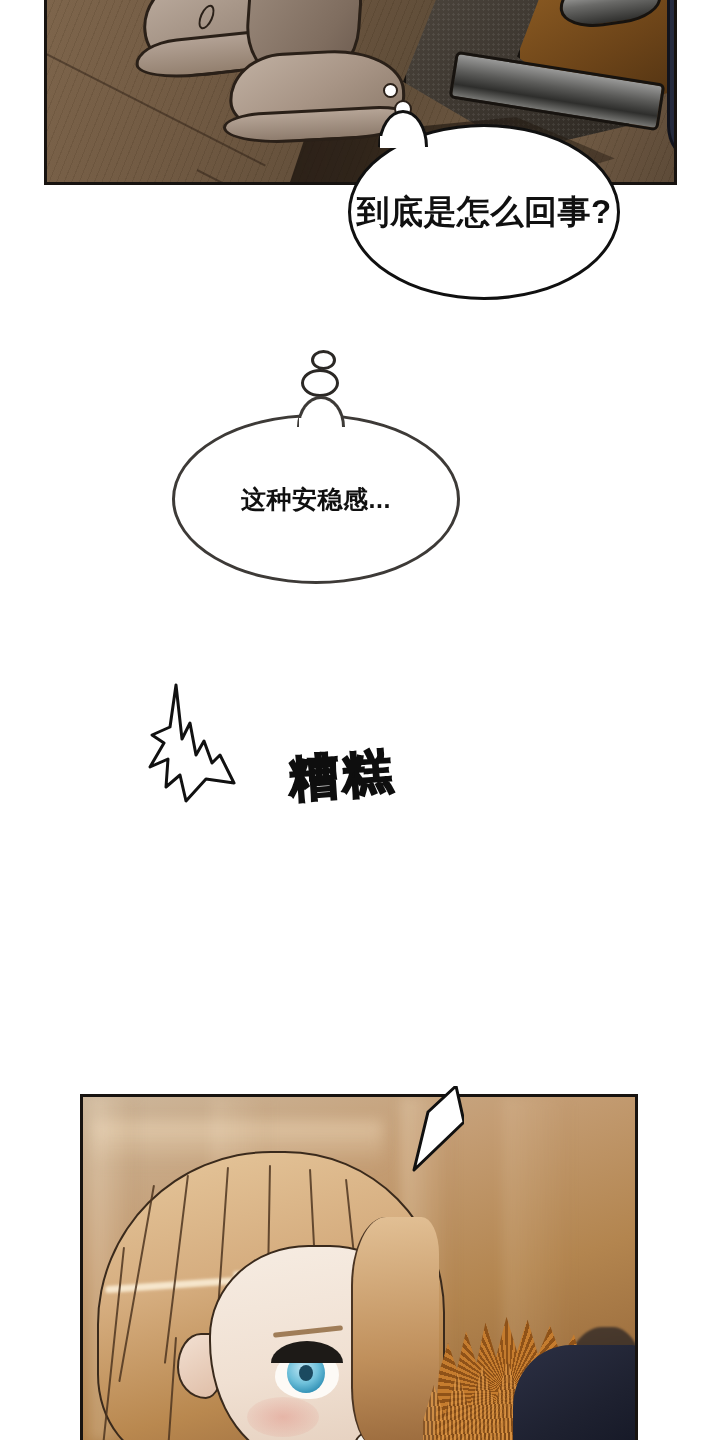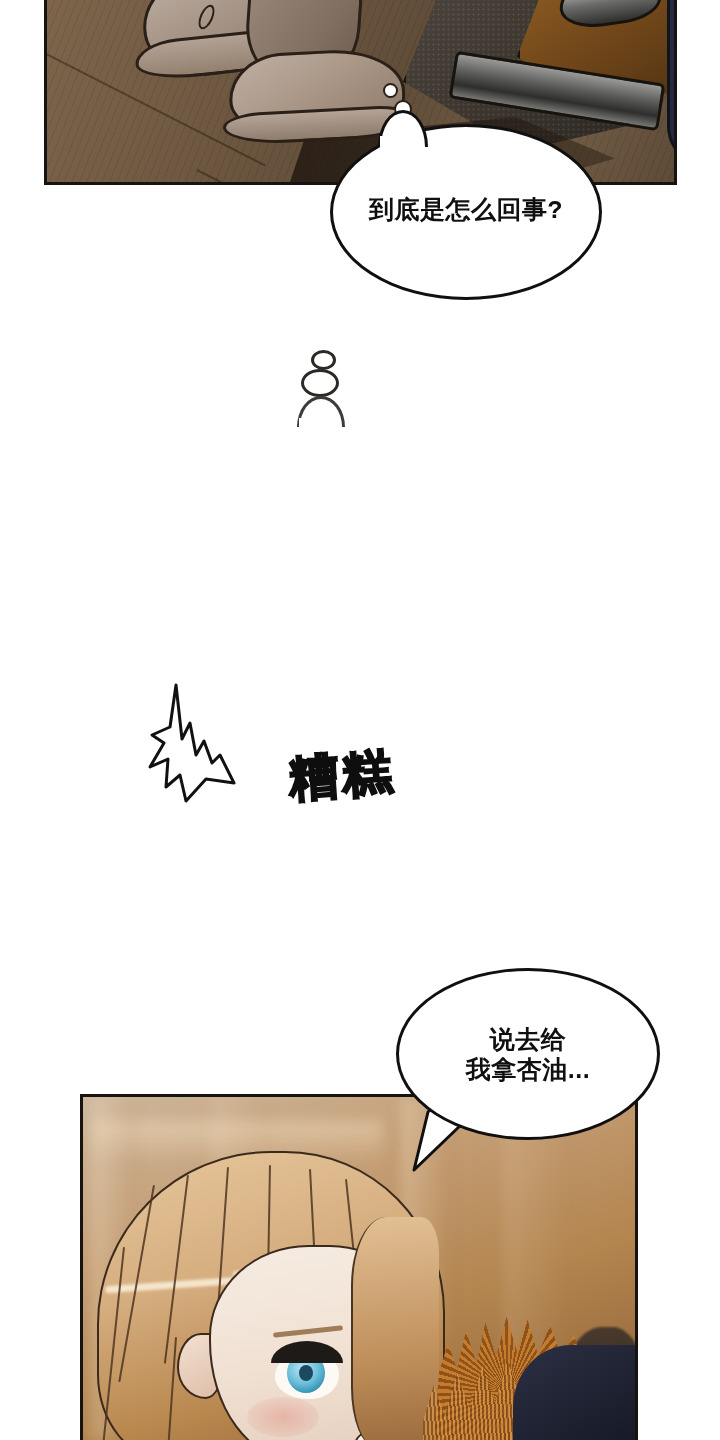--- a/index.html
+++ b/index.html
@@ -176,24 +176,23 @@
     justify-content: center;
     text-align: center;
     color: #101010;
     box-sizing: border-box;
     z-index: 40;
   }
   .bubble .txt { line-height: 1.22; font-weight: 700; letter-spacing: 0.5px; }
 
   
   #bubble-1 {
-    left: 330px; top: 124px;
+    left: 348px; top: 124px;
     width: 272px; height: 176px;
-    font-size: 25px;
-    font-family: Liberation Mono, monospace;
+    font-size: 33px;
   }
   #bubble-1-bump {
     position: absolute;
     left: 378px; top: 110px;
     width: 44px; height: 34px;
     background: #ffffff;
     border: 3px solid #101010;
     border-radius: 50% 50% 0 0 / 100% 100% 0 0;
     border-bottom: none;
     z-index: 41;
@@ -501,38 +500,35 @@
   <div id="bubble-1-bump"></div>
   <div id="bubble-1-bumpmask"></div>
   <div class="bubble" id="bubble-1">
     <span class="txt">到底是怎么回事?</span>
   </div>
 
   <div class="think-dot d-small"></div>
   <div class="think-dot d-big"></div>
   <div id="bubble-2-bump"></div>
   <div id="bubble-2-bumpmask"></div>
+  <div class="bubble" id="bubble-2">
+    <span class="txt">这种安稳感...</span>
+  </div>
 
   <svg id="burst-shape" viewBox="0 0 100 122">
     <path d="M30 2 L36 56 L44 40 L50 72 L58 58 L66 80 L74 72 L88 100
              L60 96 L40 118 L34 92 L20 104 L22 76 L4 84 L18 60 L6 52 L24 44 Z" fill="#ffffff" stroke="#111111" stroke-width="3" stroke-linejoin="round"></path>
   </svg>
 
   <div id="sfx-zaogao">糟糕</div>
 
 
   <svg id="bubble-4-tail" viewBox="0 0 52 86">
     <path d="M44 0 L52 36 L2 84 L16 26 Z" fill="#ffffff" stroke="#101010" stroke-width="3" stroke-linejoin="round"></path>
   </svg>
-  <div class="bubble" id="bubble-4">
-    <span class="txt">
-      <span>说去给</span><br>
-      <span>我拿杏油...</span>
-    </span>
-  </div>
 
   <div id="panel-bottom">
     <div class="bg-beam"></div>
     <div class="bg-blur-col c1"></div>
     <div class="bg-blur-col c2"></div>
     <div class="bg-blur-col c3"></div>
     <div class="bg-blur-col c4"></div>
 
     <div class="hair" id="hair-main"></div>
     <div class="hair-hilite" style="left:22px; top:184px; width:150px; transform:rotate(-4deg);"></div>

